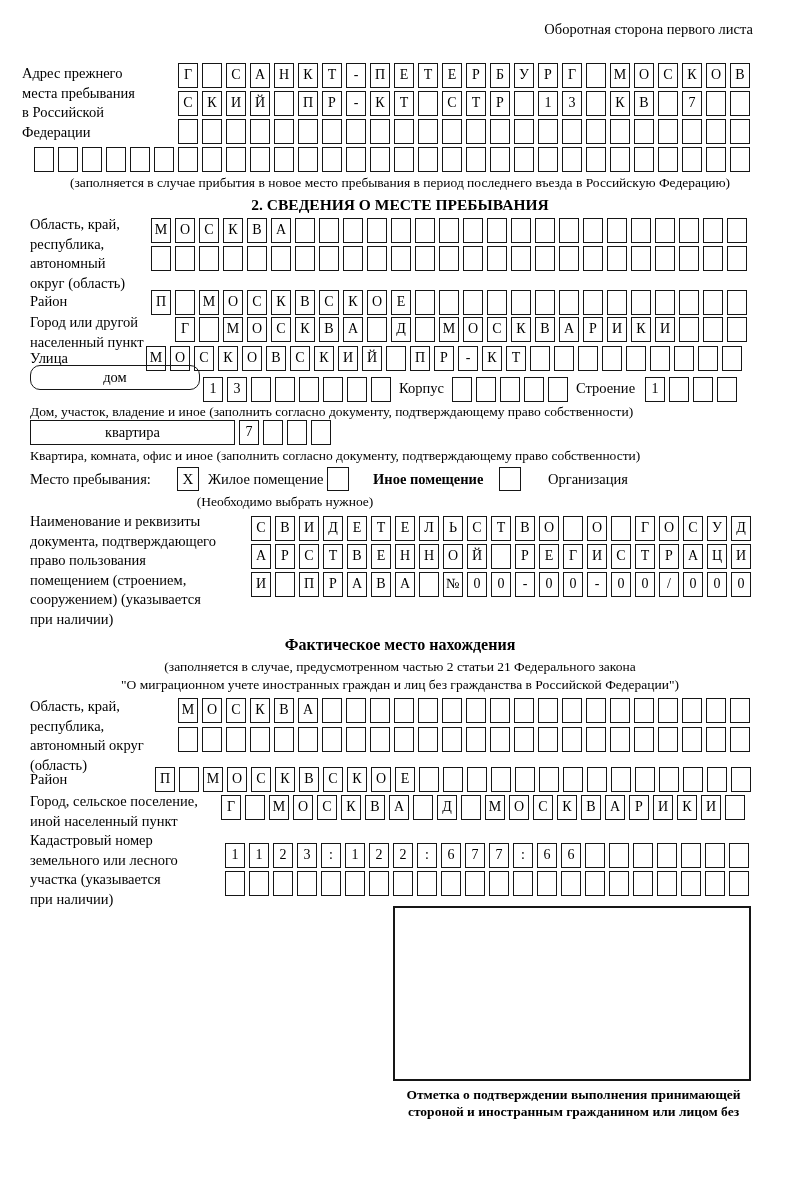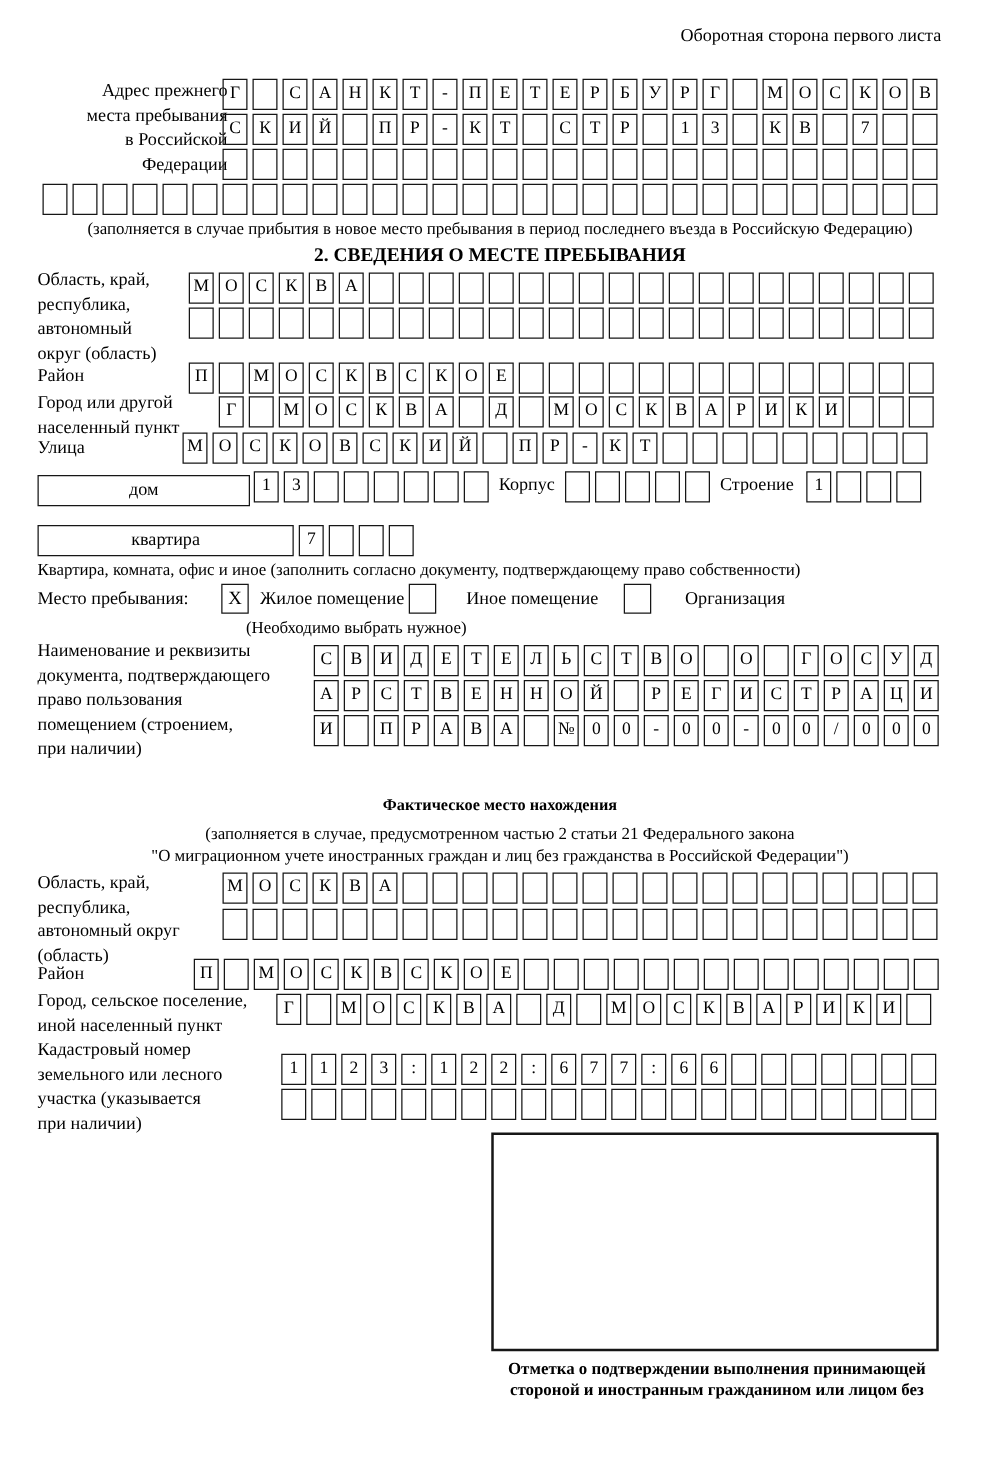--- a/index.html
+++ b/index.html
@@ -33,21 +33,21 @@
   .cap { font-size:13.5px; line-height:16.5px; text-align:center; }
   .cap span { display:block;font-weight:bold; }
 </style>
 </head>
 <body>
 
 <div class="page">
 
   <div class="abs" style="left:0;top:21px;width:753px;text-align:right;font-size:14.5px;">Оборотная сторона первого листа</div>
 
-  <div class="abs lbl" style="left:42px;top:64px;width:140px;text-align:right;">
+  <div class="abs lbl" style="left:22px;top:64px;width:140px;">
     <span>Адрес прежнего</span>
     <span>места пребывания</span>
     <span>в Российской</span>
     <span>Федерации</span>
   </div>
   <div class="cellrow" style="left:178px;top:63px;"><span class="cell">Г</span><span class="cell"></span><span class="cell">С</span><span class="cell">А</span><span class="cell">Н</span><span class="cell">К</span><span class="cell">Т</span><span class="cell">-</span><span class="cell">П</span><span class="cell">Е</span><span class="cell">Т</span><span class="cell">Е</span><span class="cell">Р</span><span class="cell">Б</span><span class="cell">У</span><span class="cell">Р</span><span class="cell">Г</span><span class="cell"></span><span class="cell">М</span><span class="cell">О</span><span class="cell">С</span><span class="cell">К</span><span class="cell">О</span><span class="cell">В</span></div>
   <div class="cellrow" style="left:178px;top:91px;"><span class="cell">С</span><span class="cell">К</span><span class="cell">И</span><span class="cell">Й</span><span class="cell"></span><span class="cell">П</span><span class="cell">Р</span><span class="cell">-</span><span class="cell">К</span><span class="cell">Т</span><span class="cell"></span><span class="cell">С</span><span class="cell">Т</span><span class="cell">Р</span><span class="cell"></span><span class="cell">1</span><span class="cell">3</span><span class="cell"></span><span class="cell">К</span><span class="cell">В</span><span class="cell"></span><span class="cell">7</span><span class="cell"></span><span class="cell"></span></div>
   <div class="cellrow" style="left:178px;top:119px;"><span class="cell"></span><span class="cell"></span><span class="cell"></span><span class="cell"></span><span class="cell"></span><span class="cell"></span><span class="cell"></span><span class="cell"></span><span class="cell"></span><span class="cell"></span><span class="cell"></span><span class="cell"></span><span class="cell"></span><span class="cell"></span><span class="cell"></span><span class="cell"></span><span class="cell"></span><span class="cell"></span><span class="cell"></span><span class="cell"></span><span class="cell"></span><span class="cell"></span><span class="cell"></span><span class="cell"></span></div>
   <div class="cellrow" style="left:34px;top:147px;"><span class="cell"></span><span class="cell"></span><span class="cell"></span><span class="cell"></span><span class="cell"></span><span class="cell"></span><span class="cell"></span><span class="cell"></span><span class="cell"></span><span class="cell"></span><span class="cell"></span><span class="cell"></span><span class="cell"></span><span class="cell"></span><span class="cell"></span><span class="cell"></span><span class="cell"></span><span class="cell"></span><span class="cell"></span><span class="cell"></span><span class="cell"></span><span class="cell"></span><span class="cell"></span><span class="cell"></span><span class="cell"></span><span class="cell"></span><span class="cell"></span><span class="cell"></span><span class="cell"></span><span class="cell"></span></div>
   <div class="abs cnote" style="left:0;top:175px;">(заполняется в случае прибытия в новое место пребывания в период последнего въезда в Российскую Федерацию)</div>
@@ -68,52 +68,54 @@
 
   <div class="abs lbl" style="left:30px;top:313px;width:148px;">
     <span>Город или другой</span>
     <span>населенный пункт</span>
   </div>
   <div class="cellrow" style="left:175px;top:317px;"><span class="cell">Г</span><span class="cell"></span><span class="cell">М</span><span class="cell">О</span><span class="cell">С</span><span class="cell">К</span><span class="cell">В</span><span class="cell">А</span><span class="cell"></span><span class="cell">Д</span><span class="cell"></span><span class="cell">М</span><span class="cell">О</span><span class="cell">С</span><span class="cell">К</span><span class="cell">В</span><span class="cell">А</span><span class="cell">Р</span><span class="cell">И</span><span class="cell">К</span><span class="cell">И</span><span class="cell"></span><span class="cell"></span><span class="cell"></span></div>
 
   <div class="abs lbl" style="left:30px;top:349px;">Улица</div>
   <div class="cellrow" style="left:146px;top:346px;"><span class="cell">М</span><span class="cell">О</span><span class="cell">С</span><span class="cell">К</span><span class="cell">О</span><span class="cell">В</span><span class="cell">С</span><span class="cell">К</span><span class="cell">И</span><span class="cell">Й</span><span class="cell"></span><span class="cell">П</span><span class="cell">Р</span><span class="cell">-</span><span class="cell">К</span><span class="cell">Т</span><span class="cell"></span><span class="cell"></span><span class="cell"></span><span class="cell"></span><span class="cell"></span><span class="cell"></span><span class="cell"></span><span class="cell"></span><span class="cell"></span></div>
 
-  <div class="abs fieldbox" style="left:30px;top:380px;width:170px;">дом</div>
+  <div class="abs fieldbox" style="left:30px;top:365px;width:170px;border-radius:10px;">дом</div>
   <div class="cellrow" style="left:203px;top:377px;"><span class="cell">1</span><span class="cell">3</span><span class="cell"></span><span class="cell"></span><span class="cell"></span><span class="cell"></span><span class="cell"></span><span class="cell"></span></div>
   <div class="abs lbl" style="left:399px;top:379px;">Корпус</div>
   <div class="cellrow" style="left:452px;top:377px;"><span class="cell"></span><span class="cell"></span><span class="cell"></span><span class="cell"></span><span class="cell"></span></div>
   <div class="abs lbl" style="left:576px;top:379px;font-family:Liberation Serif, serif;">Строение</div>
   <div class="cellrow" style="left:645px;top:377px;"><span class="cell">1</span><span class="cell"></span><span class="cell"></span><span class="cell"></span></div>
+  <div class="abs snote" style="left:30px;top:404px;">Дом, участок, владение и иное (заполнить согласно документу, подтверждающему право собственности)</div>
 
   <div class="abs fieldbox" style="left:30px;top:420px;width:205px;">квартира</div>
   <div class="cellrow" style="left:239px;top:420px;"><span class="cell">7</span><span class="cell"></span><span class="cell"></span><span class="cell"></span></div>
   <div class="abs snote" style="left:30px;top:448px;">Квартира, комната, офис и иное (заполнить согласно документу, подтверждающему право собственности)</div>
 
   <div class="abs lbl" style="left:30px;top:470px;">Место пребывания:</div>
   <div class="cellrow cb" style="left:177px;top:467px;"><span class="cell">X</span></div>
   <div class="abs lbl" style="left:208px;top:470px;">Жилое помещение</div>
   <div class="cellrow cb" style="left:327px;top:467px;"><span class="cell"></span></div>
-  <div class="abs lbl" style="left:373px;top:470px;">Иное помещение</div>
+  <div class="abs lbl" style="left:373px;top:470px;font-weight:bold;">Иное помещение</div>
   <div class="cellrow cb" style="left:499px;top:467px;"><span class="cell"></span></div>
   <div class="abs lbl" style="left:548px;top:470px;">Организация</div>
   <div class="abs" style="left:130px;top:494px;width:310px;text-align:center;font-size:13.5px;">(Необходимо выбрать нужное)</div>
 
   <div class="abs lbl" style="left:30px;top:512px;width:225px;">
     <span>Наименование и реквизиты</span>
     <span>документа, подтверждающего</span>
     <span>право пользования</span>
     <span>помещением (строением,</span>
+    <span>сооружением) (указывается</span>
     <span>при наличии)</span>
   </div>
   <div class="cellrow" style="left:251px;top:516px;"><span class="cell">С</span><span class="cell">В</span><span class="cell">И</span><span class="cell">Д</span><span class="cell">Е</span><span class="cell">Т</span><span class="cell">Е</span><span class="cell">Л</span><span class="cell">Ь</span><span class="cell">С</span><span class="cell">Т</span><span class="cell">В</span><span class="cell">О</span><span class="cell"></span><span class="cell">О</span><span class="cell"></span><span class="cell">Г</span><span class="cell">О</span><span class="cell">С</span><span class="cell">У</span><span class="cell">Д</span></div>
   <div class="cellrow" style="left:251px;top:544px;"><span class="cell">А</span><span class="cell">Р</span><span class="cell">С</span><span class="cell">Т</span><span class="cell">В</span><span class="cell">Е</span><span class="cell">Н</span><span class="cell">Н</span><span class="cell">О</span><span class="cell">Й</span><span class="cell"></span><span class="cell">Р</span><span class="cell">Е</span><span class="cell">Г</span><span class="cell">И</span><span class="cell">С</span><span class="cell">Т</span><span class="cell">Р</span><span class="cell">А</span><span class="cell">Ц</span><span class="cell">И</span></div>
   <div class="cellrow" style="left:251px;top:572px;"><span class="cell">И</span><span class="cell"></span><span class="cell">П</span><span class="cell">Р</span><span class="cell">А</span><span class="cell">В</span><span class="cell">А</span><span class="cell"></span><span class="cell">№</span><span class="cell">0</span><span class="cell">0</span><span class="cell">-</span><span class="cell">0</span><span class="cell">0</span><span class="cell">-</span><span class="cell">0</span><span class="cell">0</span><span class="cell">/</span><span class="cell">0</span><span class="cell">0</span><span class="cell">0</span></div>
 
-  <div class="abs title" style="left:0;top:636px;font-size:13px;">Фактическое место нахождения</div>
+  <div class="abs title" style="left:0;top:636px;font-size:16px;">Фактическое место нахождения</div>
   <div class="abs cnote" style="left:0;top:659px;">(заполняется в случае, предусмотренном частью 2 статьи 21 Федерального закона</div>
   <div class="abs cnote" style="left:0;top:677px;">"О миграционном учете иностранных граждан и лиц без гражданства в Российской Федерации")</div>
 
   <div class="abs lbl" style="left:30px;top:697px;width:158px;">
     <span>Область, край,</span>
     <span>республика,</span>
     <span>автономный округ</span>
     <span>(область)</span>
   </div>
   <div class="cellrow" style="left:178px;top:698px;"><span class="cell">М</span><span class="cell">О</span><span class="cell">С</span><span class="cell">К</span><span class="cell">В</span><span class="cell">А</span><span class="cell"></span><span class="cell"></span><span class="cell"></span><span class="cell"></span><span class="cell"></span><span class="cell"></span><span class="cell"></span><span class="cell"></span><span class="cell"></span><span class="cell"></span><span class="cell"></span><span class="cell"></span><span class="cell"></span><span class="cell"></span><span class="cell"></span><span class="cell"></span><span class="cell"></span><span class="cell"></span></div>

